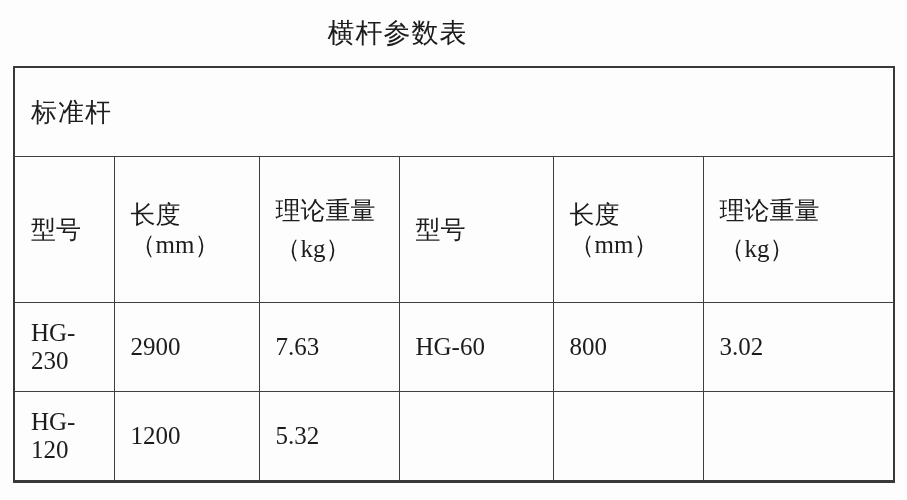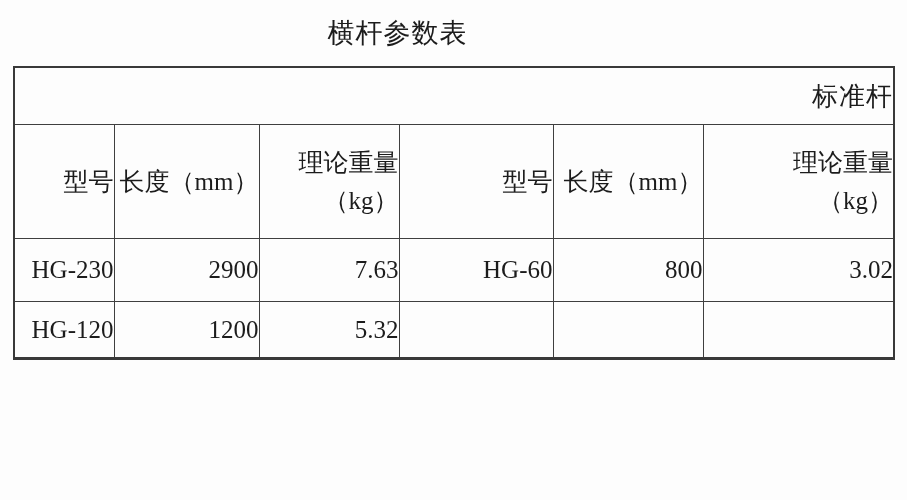--- a/index.html
+++ b/index.html
@@ -32,25 +32,25 @@
     border-collapse: collapse;
     table-layout: fixed;
     width: 880px;
     margin: 16px 0 0 13px;
     border: 2px solid #393939;
     border-bottom-width: 3px;
   }
   .param-table th,
   .param-table td {
     border: 1.5px solid #3f3f3f;
-    text-align: right;
+    text-align: left;
     vertical-align: middle;
     font-weight: 400;
     font-size: 25px;
-    padding: 0;
+    padding: 16px;
     overflow: hidden;
   }
   tr.group-row th {
     height: 56px;
     font-size: 26px;
     letter-spacing: 1px;
   }
   tr.head-row th {
     height: 113px;
   }

